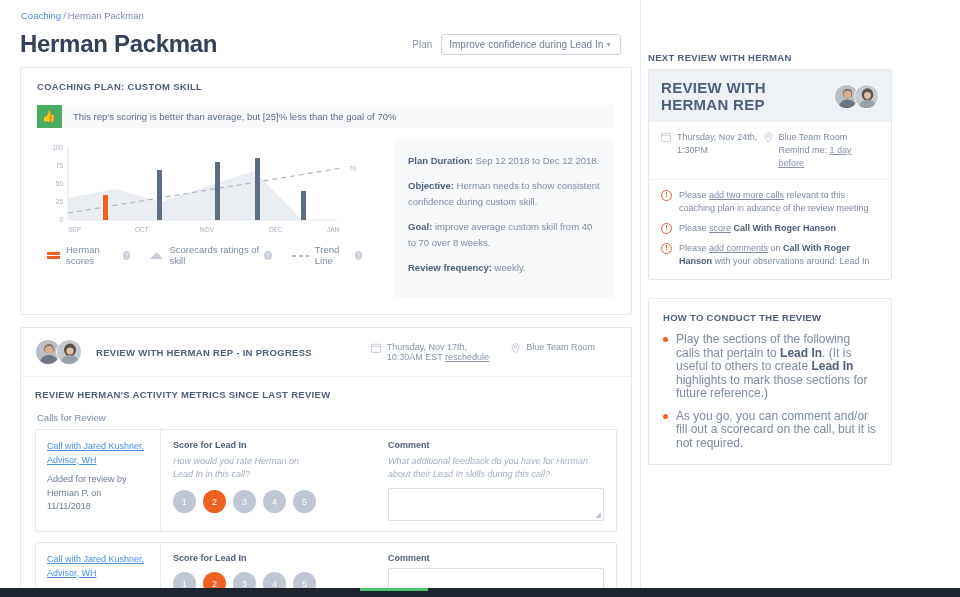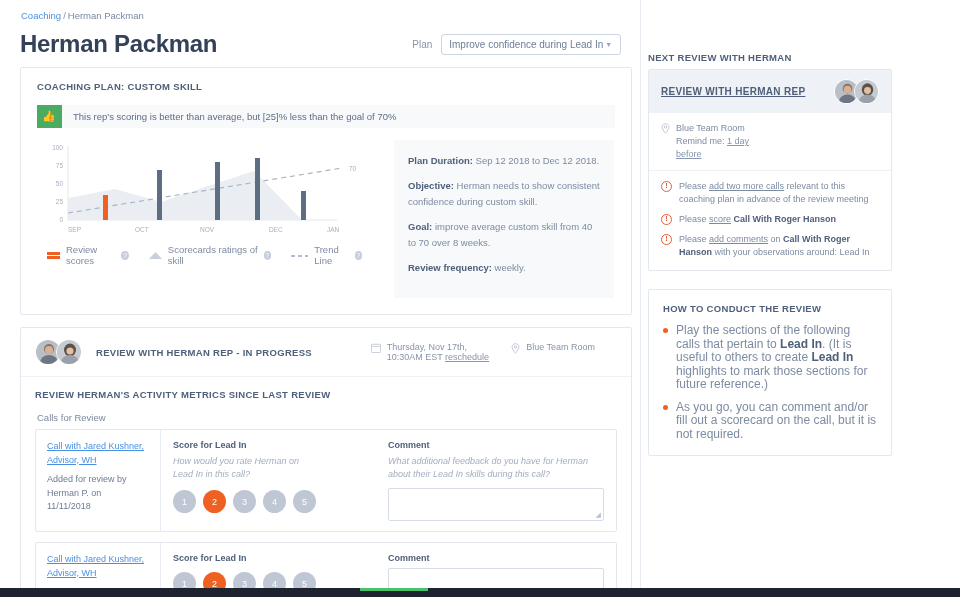--- a/index.html
+++ b/index.html
@@ -105,21 +105,21 @@
     width: 100%; height: 33px; border: 1px solid #d7dde7; border-radius: 2px; background: #fff;
     position: relative;
   }
   .ta .grip { position: absolute; right: 2px; bottom: 1px; font-size: 7px; color: #b9c2d0; }
   .ta.top { margin-bottom: 8px; }
 
   
   .rhead { font-size: 9.5px; font-weight: bold; color: #4e5f7a; letter-spacing: .3px; margin-bottom: 6px; }
   .nr-card { border: 1px solid #e3e8ef; border-radius: 2px; overflow: hidden; background: #fff; }
   .nr-top { background: #eef1f5; display: flex; align-items: center; padding: 9px 12px; }
-  .nr-top .t { font-size: 10px; font-weight: bold; color: #4e5f7a; letter-spacing: .3px; text-decoration: underline; }
+  .nr-top .t { font-size: 15px; font-weight: bold; color: #4e5f7a; letter-spacing: .3px; }
   .nr-top .avatars { margin-left: auto; }
   .nr-top .av { width: 25px; height: 25px; }
   .nr-mid { display: flex; padding: 9px 12px; border-bottom: 1px solid #eef1f5; font-size: 9px; color: #7d8ba1; line-height: 13px; }
   .nr-mid .blk { display: flex; }
   .nr-mid .blk:first-child { width: 103px; }
   .nr-mid .ic { margin-right: 6px; margin-top: 1px; opacity: .55; }
   .nr-mid a { color: #8794ab; }
   .todos { padding: 9px 12px 11px 12px; }
   .todo { display: flex; font-size: 9px; line-height: 13px; color: #7d8ba1; margin-bottom: 7px; }
   .todo:last-child { margin-bottom: 0; }
@@ -206,21 +206,21 @@
           </svg>
 
           <div class="legend">
             <div class="item">
               <span class="swatch">
                 <svg width="13" height="7">
                     <rect x="0" y="0" width="13" height="3" fill="#ee6123"></rect>
                     <rect x="0" y="4" width="13" height="3" fill="#ee6123"></rect>
                   </svg>
               </span>
-              <span>Review scores</span>
+              <span>Herman scores</span>
               <span class="q">?</span>
             </div>
             <div class="item">
               <span class="swatch">
                 <svg width="13" height="7">
                     <polygon points="0,7 6.5,0 13,7" fill="#c9d0dc"></polygon>
                   </svg>
               </span>
               <span>Scorecards ratings of skill</span>
               <span class="q">?</span>
@@ -398,20 +398,32 @@
                 <ellipse cx="13" cy="23" rx="9" ry="8" fill="#9aa1ab"></ellipse>
                 <circle cx="13" cy="11" r="3.6" fill="#e0bfa4"></circle>
               </svg>
           </div>
         </div>
       </div>
 
       <div class="nr-mid">
         <div class="blk">
           <span class="ic">
+            <svg width="10" height="10" viewBox="0 0 12 12">
+                <rect x="0.5" y="1.5" width="11" height="10" rx="1" fill="none" stroke="#8794ab"></rect>
+                <line x1="0.5" y1="4" x2="11.5" y2="4" stroke="#8794ab"></line>
+              </svg>
+          </span>
+          <span>
+            <span>Thursday, Nov 24th,</span><br>
+            <span>1:30PM</span>
+          </span>
+        </div>
+        <div class="blk">
+          <span class="ic">
             <svg width="9" height="11" viewBox="0 0 10 12">
                 <path d="M5 0.7C2.8 0.7 1.2 2.3 1.2 4.3 1.2 6.9 5 11.2 5 11.2S8.8 6.9 8.8 4.3C8.8 2.3 7.2 0.7 5 0.7Z" fill="none" stroke="#8794ab"></path>
                 <circle cx="5" cy="4.3" r="1.3" fill="none" stroke="#8794ab"></circle>
               </svg>
           </span>
           <span>
             <span>Blue Team Room</span><br>
             <span>Remind me:</span>
             <a href="#">1 day before</a>
           </span>

